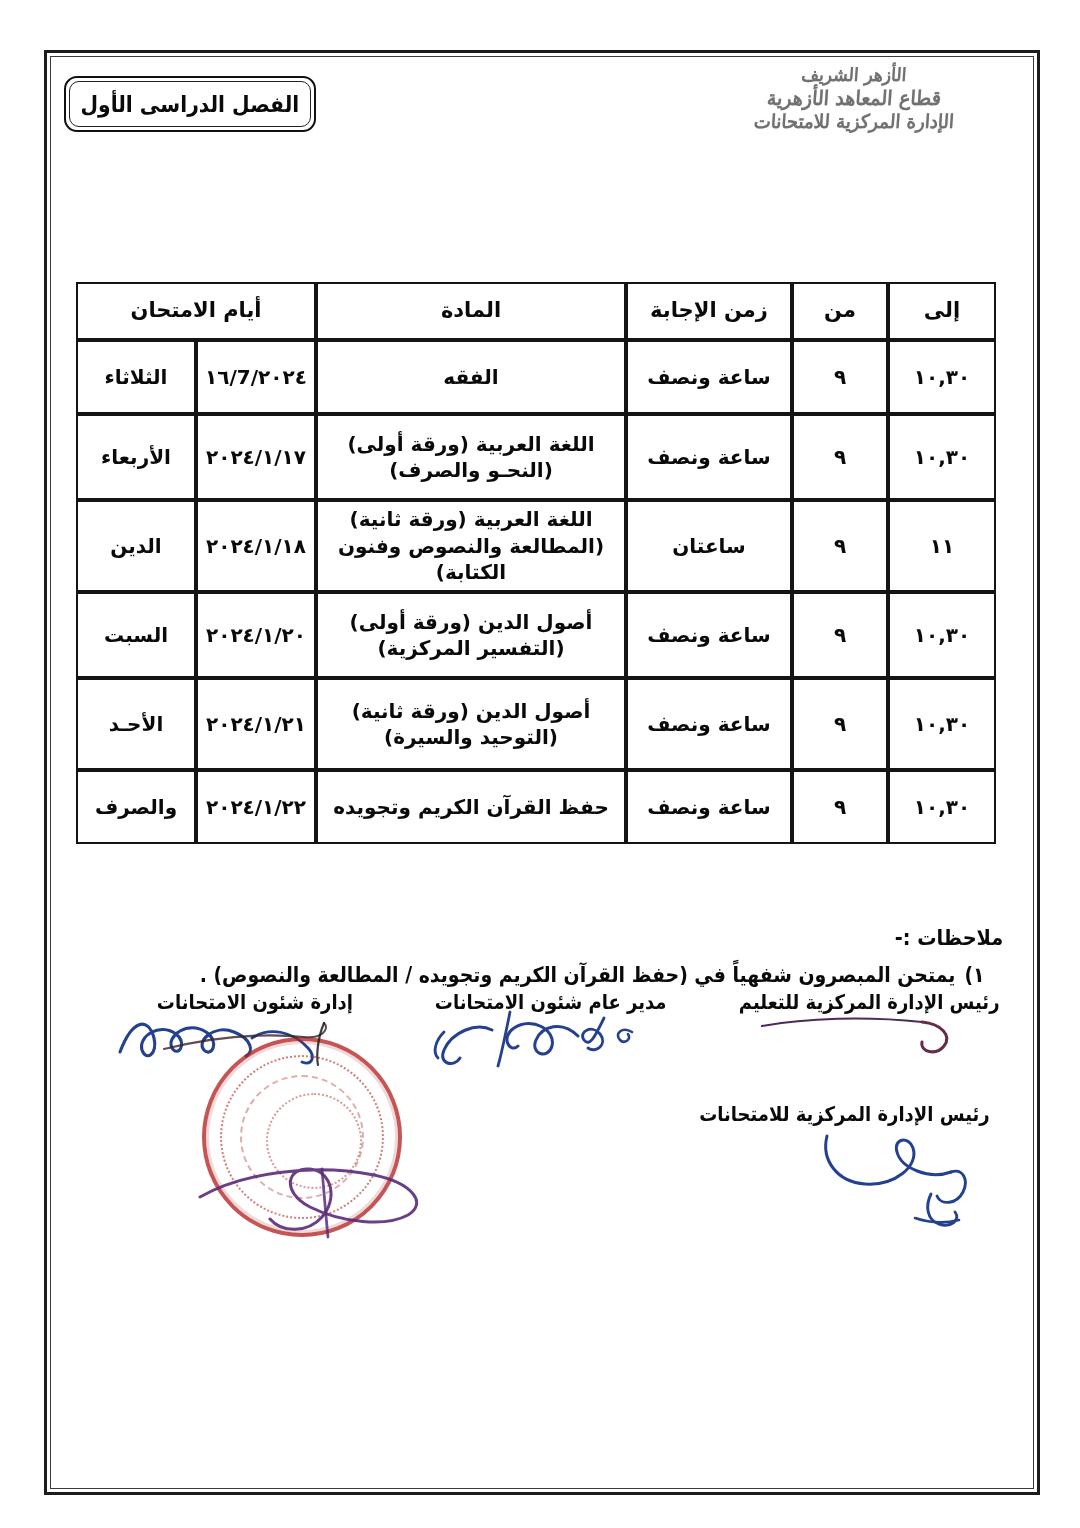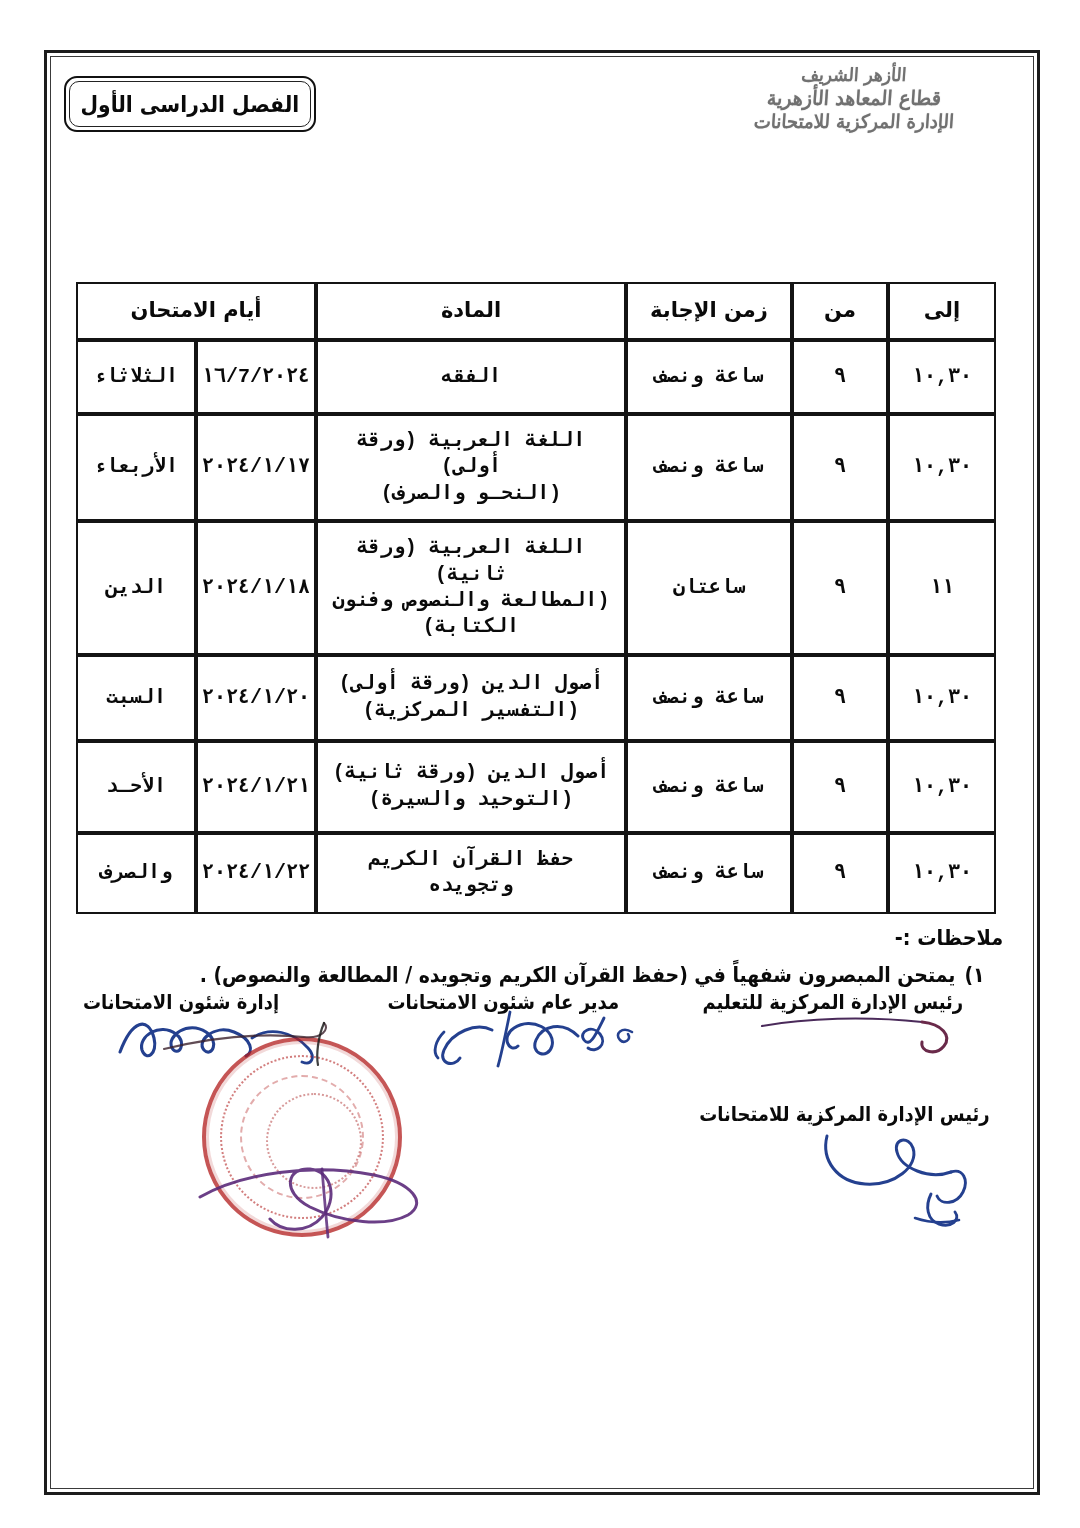--- a/index.html
+++ b/index.html
@@ -143,30 +143,29 @@
     border-collapse: separate;
     border-spacing: 0;
     table-layout: fixed;
   }
   table.sched td, table.sched th {
     border: 2.5px solid #141414;
     background: #fff;
     text-align: center;
     vertical-align: middle;
     font-weight: bold;
-    padding: 12px 3px;
+    padding: 4px 3px;
     line-height: 1.32;
   }
   table.sched th {
     height: 58px;
     font-size: 21px;
   }
   table.sched td {
     font-size: 20px;
-    font-family: Liberation Mono, monospace;
   }
   th.c-day-hdr { width: 240px; }
   td.c-day   { width: 118px; font-size: 20px; }
   td.c-date  { width: 122px; font-size: 20px; letter-spacing: 0px; }
   .c-subject { width: 310px; }
   .c-dur     { width: 166px; }
   .c-from    { width: 96px; }
   .c-to      { width: 108px; }
 
   td.c-subject {
@@ -211,21 +210,21 @@
     position: absolute;
     left: 24px;
     right: 24px;
     top: 940px;
     display: flex;
     flex-direction: row-reverse;
     justify-content: space-between;
     align-items: flex-start;
   }
   .sig-col {
-    text-align: left;
+    text-align: right;
     position: relative;
   }
   .sig-label {
     font-size: 20px;
     font-weight: bold;
     white-space: nowrap;
     transform: scaleX(0.9);
     display: block;
   }
 

